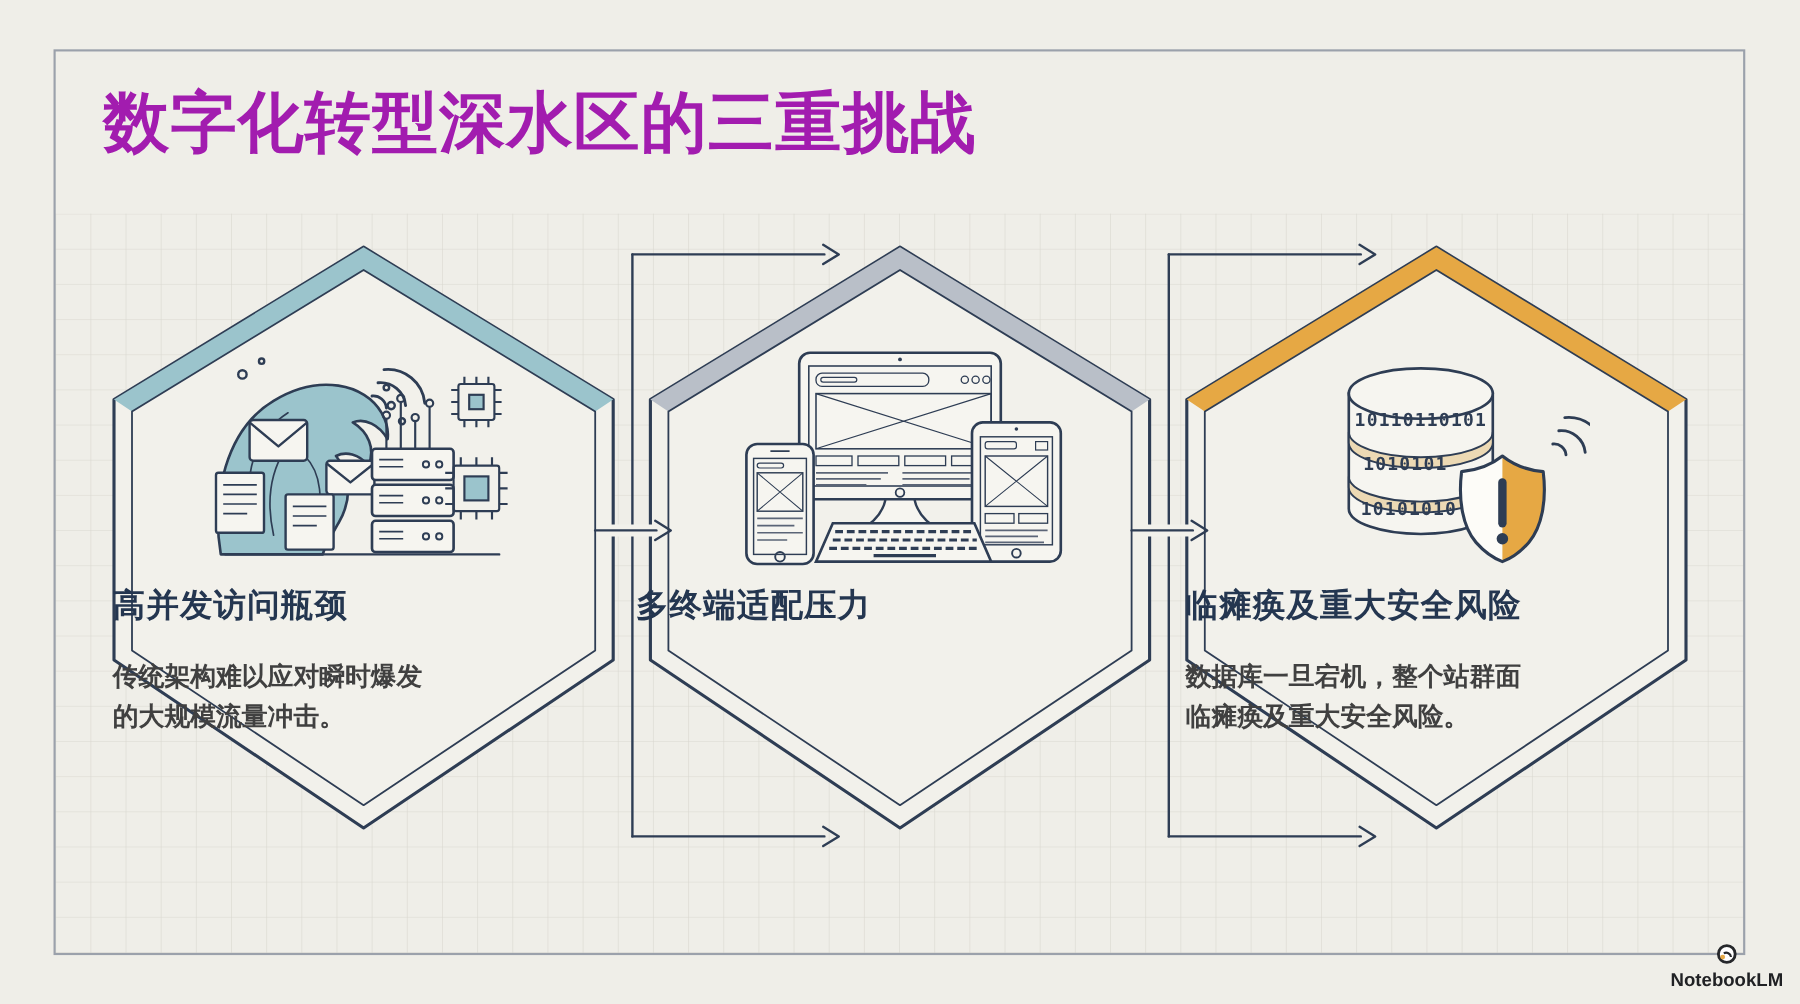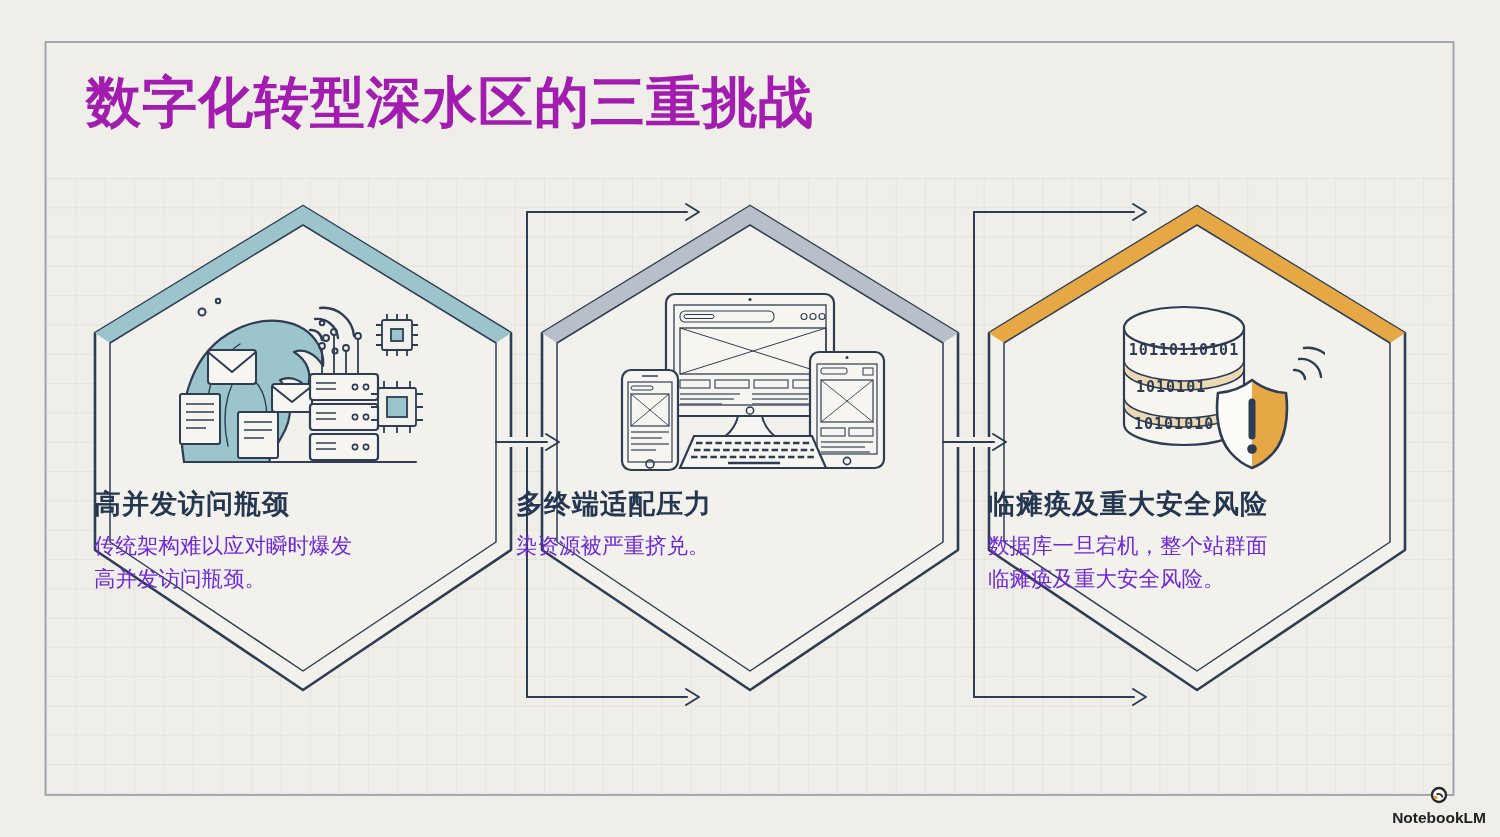--- a/index.html
+++ b/index.html
@@ -10,23 +10,23 @@
   }
   .canvas-svg{position:absolute;left:0;top:0;}
   .ink{stroke:#2e3d54;fill:none;stroke-linecap:round;stroke-linejoin:round;}
   .page-title{
     position:absolute;left:86px;top:66px;
     font-size:55px;font-weight:800;color:#a21caf;letter-spacing:1px;
     white-space:nowrap;
   }
   .card-text{position:absolute;width:418px;}
   .card-title{font-size:27px;font-weight:700;color:#243650;letter-spacing:1px;}
-  .card-desc{margin-top:8px;font-size:21.5px;line-height:33px;color:#6d28d9;}
+  .card-desc{margin-top:26px;font-size:21.5px;line-height:33px;color:#404040;font-weight:bold;}
   .card-1{left:94px;top:486px;}
-  .card-2{left:516px;top:486px;}
+  .card-2{left:530px;top:486px;}
   .card-3{left:988px;top:486px;}
   .icon-svg{position:absolute;}
   .icon-wave{left:172px;top:292px;}
   .icon-devices{left:612px;top:290px;}
   .icon-db{left:1110px;top:296px;}
   .binary-text{
     font-family:"DejaVu Sans Mono","Liberation Mono",monospace;
     font-size:15px;fill:#2e3d54;letter-spacing:1px;font-weight:700;
   }
   .brand-mark{
@@ -273,28 +273,27 @@
     <circle cx="142" cy="153" r="4.8" fill="#2e3d54"></circle>
   </g>
 </svg>
 
 <div class="page-title">数字化转型深水区的三重挑战</div>
 
 <div class="card-text card-1">
   <div class="card-title">高并发访问瓶颈</div>
   <div class="card-desc">
     <div>传统架构难以应对瞬时爆发</div>
-    <div>高并发访问瓶颈。</div>
+    <div>的大规模流量冲击。</div>
   </div>
 </div>
 
 <div class="card-text card-2">
   <div class="card-title">多终端适配压力</div>
   <div class="card-desc">
-    <div>染资源被严重挤兑。</div>
   </div>
 </div>
 
 <div class="card-text card-3">
   <div class="card-title">临瘫痪及重大安全风险</div>
   <div class="card-desc">
     <div>数据库一旦宕机，整个站群面</div>
     <div>临瘫痪及重大安全风险。</div>
   </div>
 </div>

